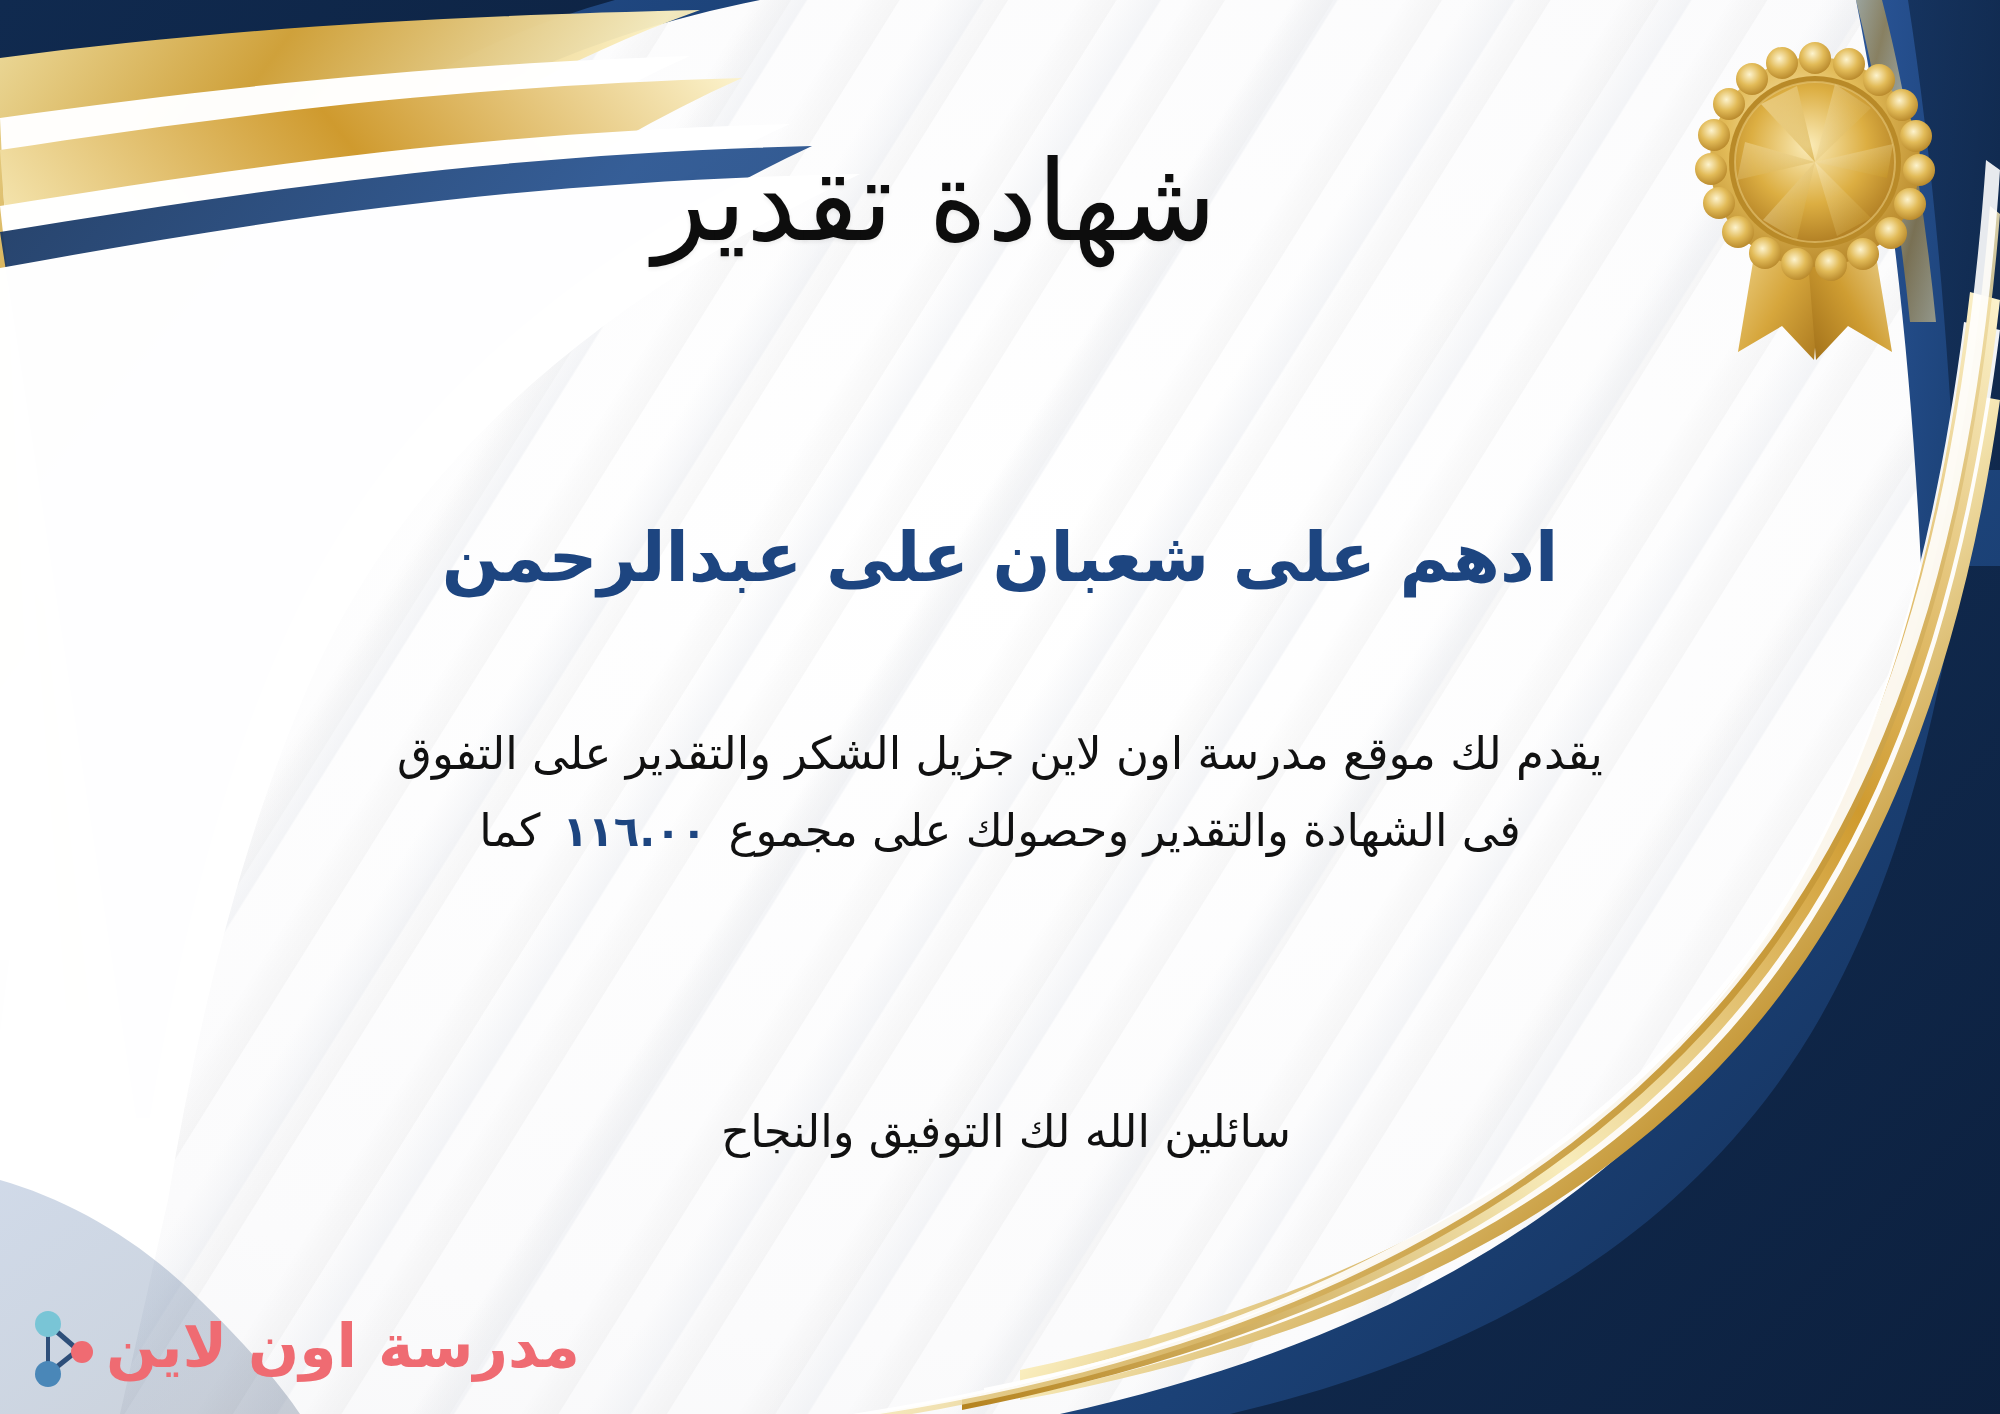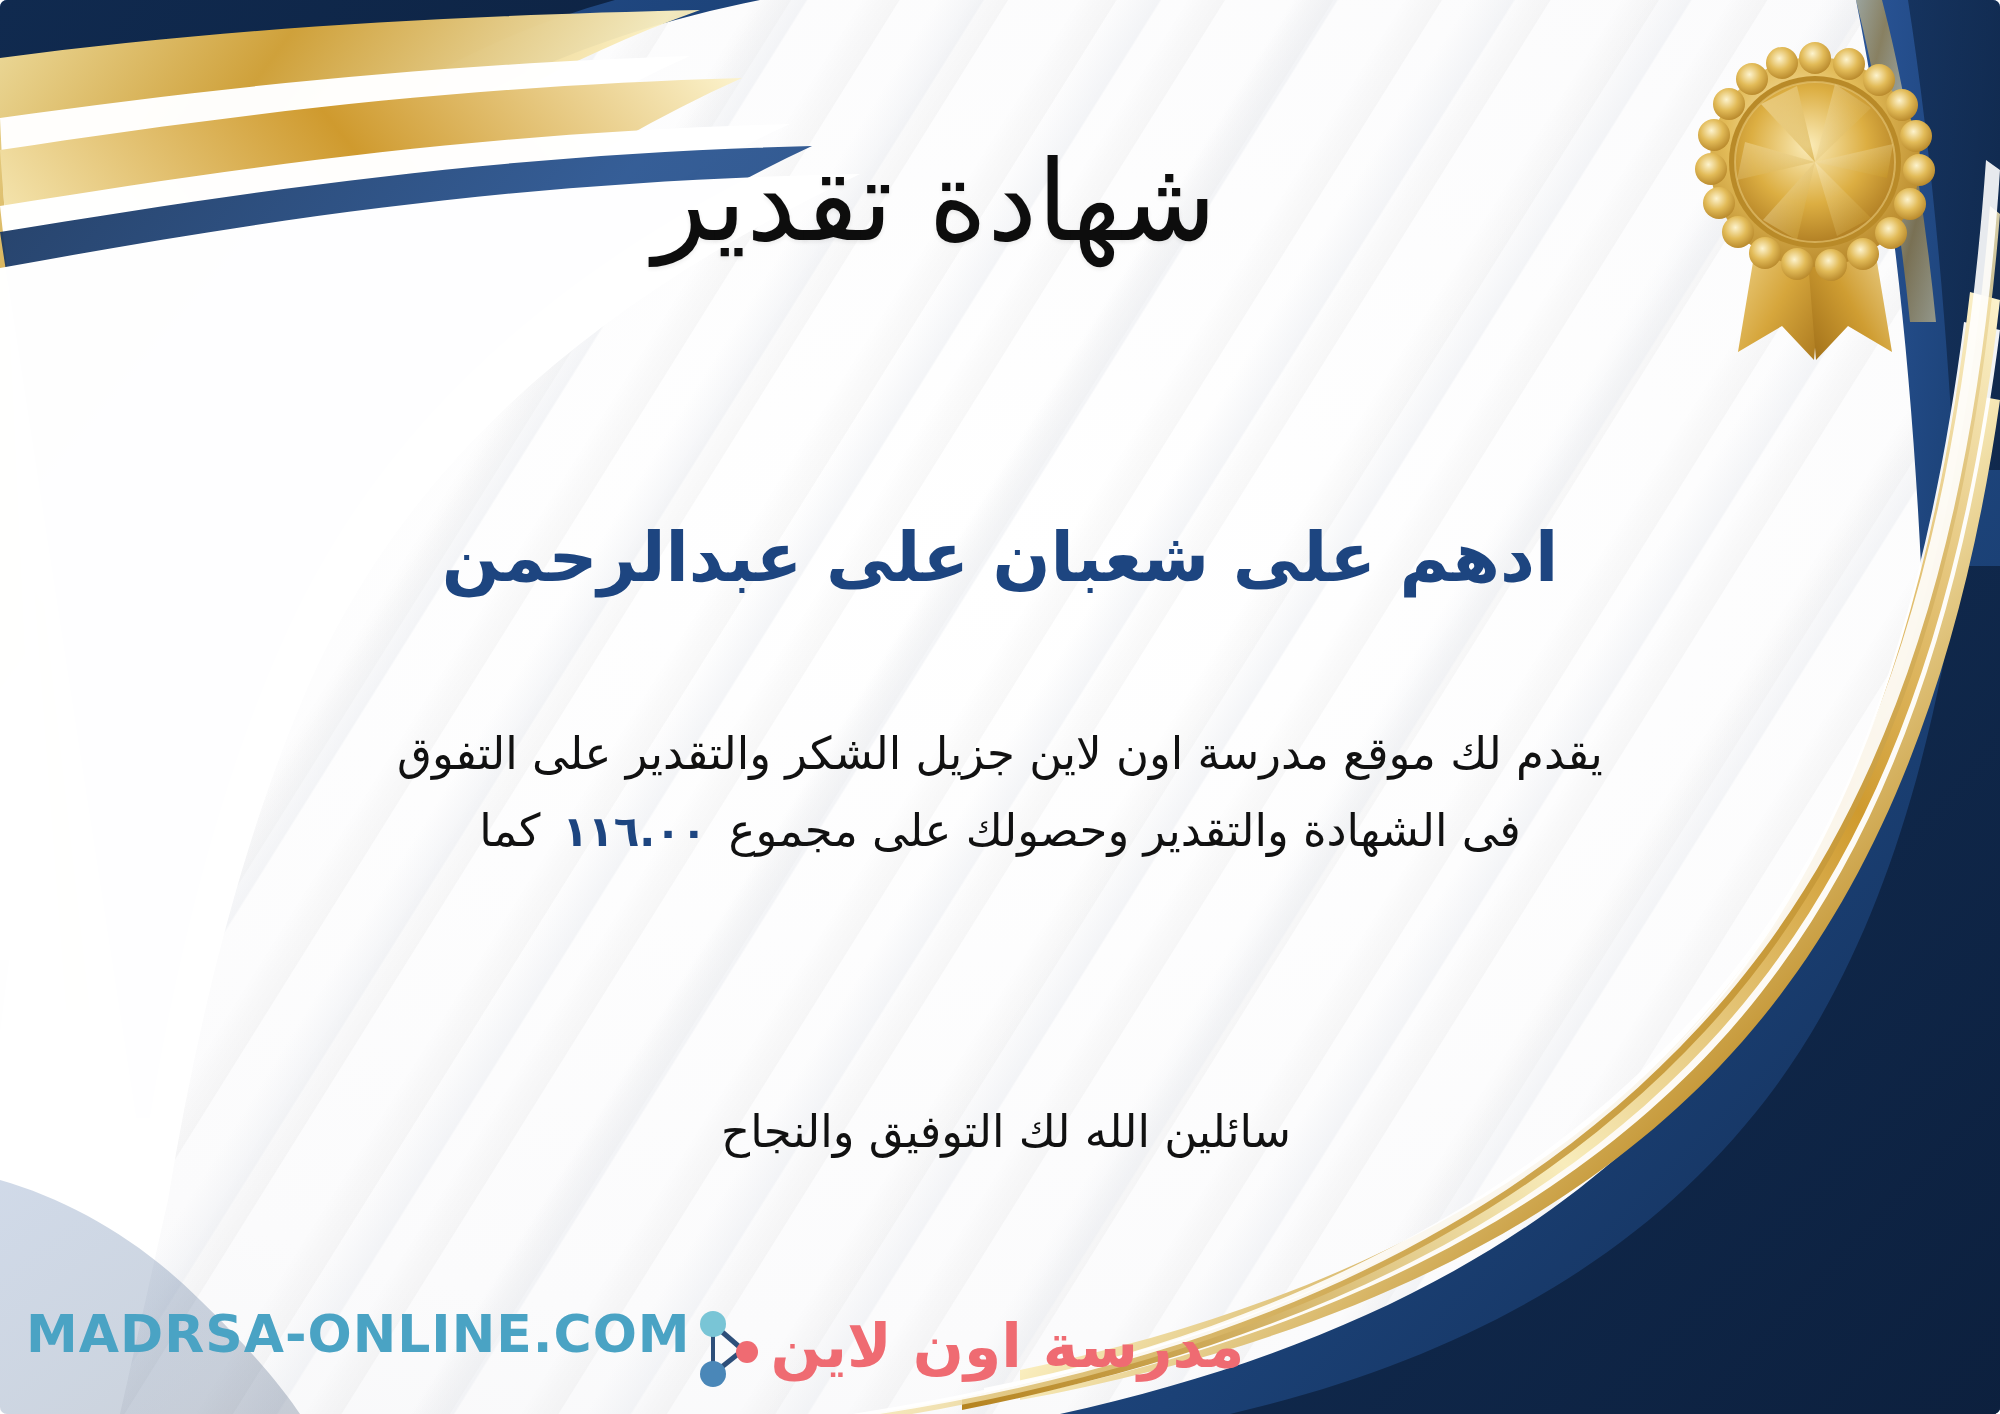--- a/index.html
+++ b/index.html
@@ -6,21 +6,20 @@
   html,body{margin:0;padding:0;background:#fff;}
   body{
     font-family:"DejaVu Sans","Liberation Sans",sans-serif;
   }
   #certificate{
     position:relative;
     width:2000px;
     height:1414px;
     overflow:hidden;
     background:#ffffff;
-    border-radius:7px;
   }
 
   
   .paper-texture{
     position:absolute;
     inset:0;
     background:
       repeating-linear-gradient(
         -58deg,
         rgba(0,0,0,0.000) 0px,
@@ -354,16 +353,15 @@
       <span class="brand-ar">مدرسة اون لاين</span>
       <svg class="brand-mark" viewBox="0 0 74 88">
         <line x1="22" y1="22" x2="52" y2="48" stroke="#2e4f7a" stroke-width="5"></line>
         <line x1="52" y1="48" x2="22" y2="72" stroke="#2e4f7a" stroke-width="5"></line>
         <line x1="22" y1="22" x2="22" y2="72" stroke="#2e4f7a" stroke-width="4"></line>
         <circle cx="22" cy="22" r="13" fill="#79c5d6"></circle>
         <circle cx="56" cy="50" r="11" fill="#ef6b72"></circle>
         <circle cx="22" cy="72" r="13" fill="#4a87b8"></circle>
       </svg>
     </div>
-    <div class="brand-en">MADRSA-ONLINE.COM</div>
   </div>
 
 </div>
 
 </body></html>

